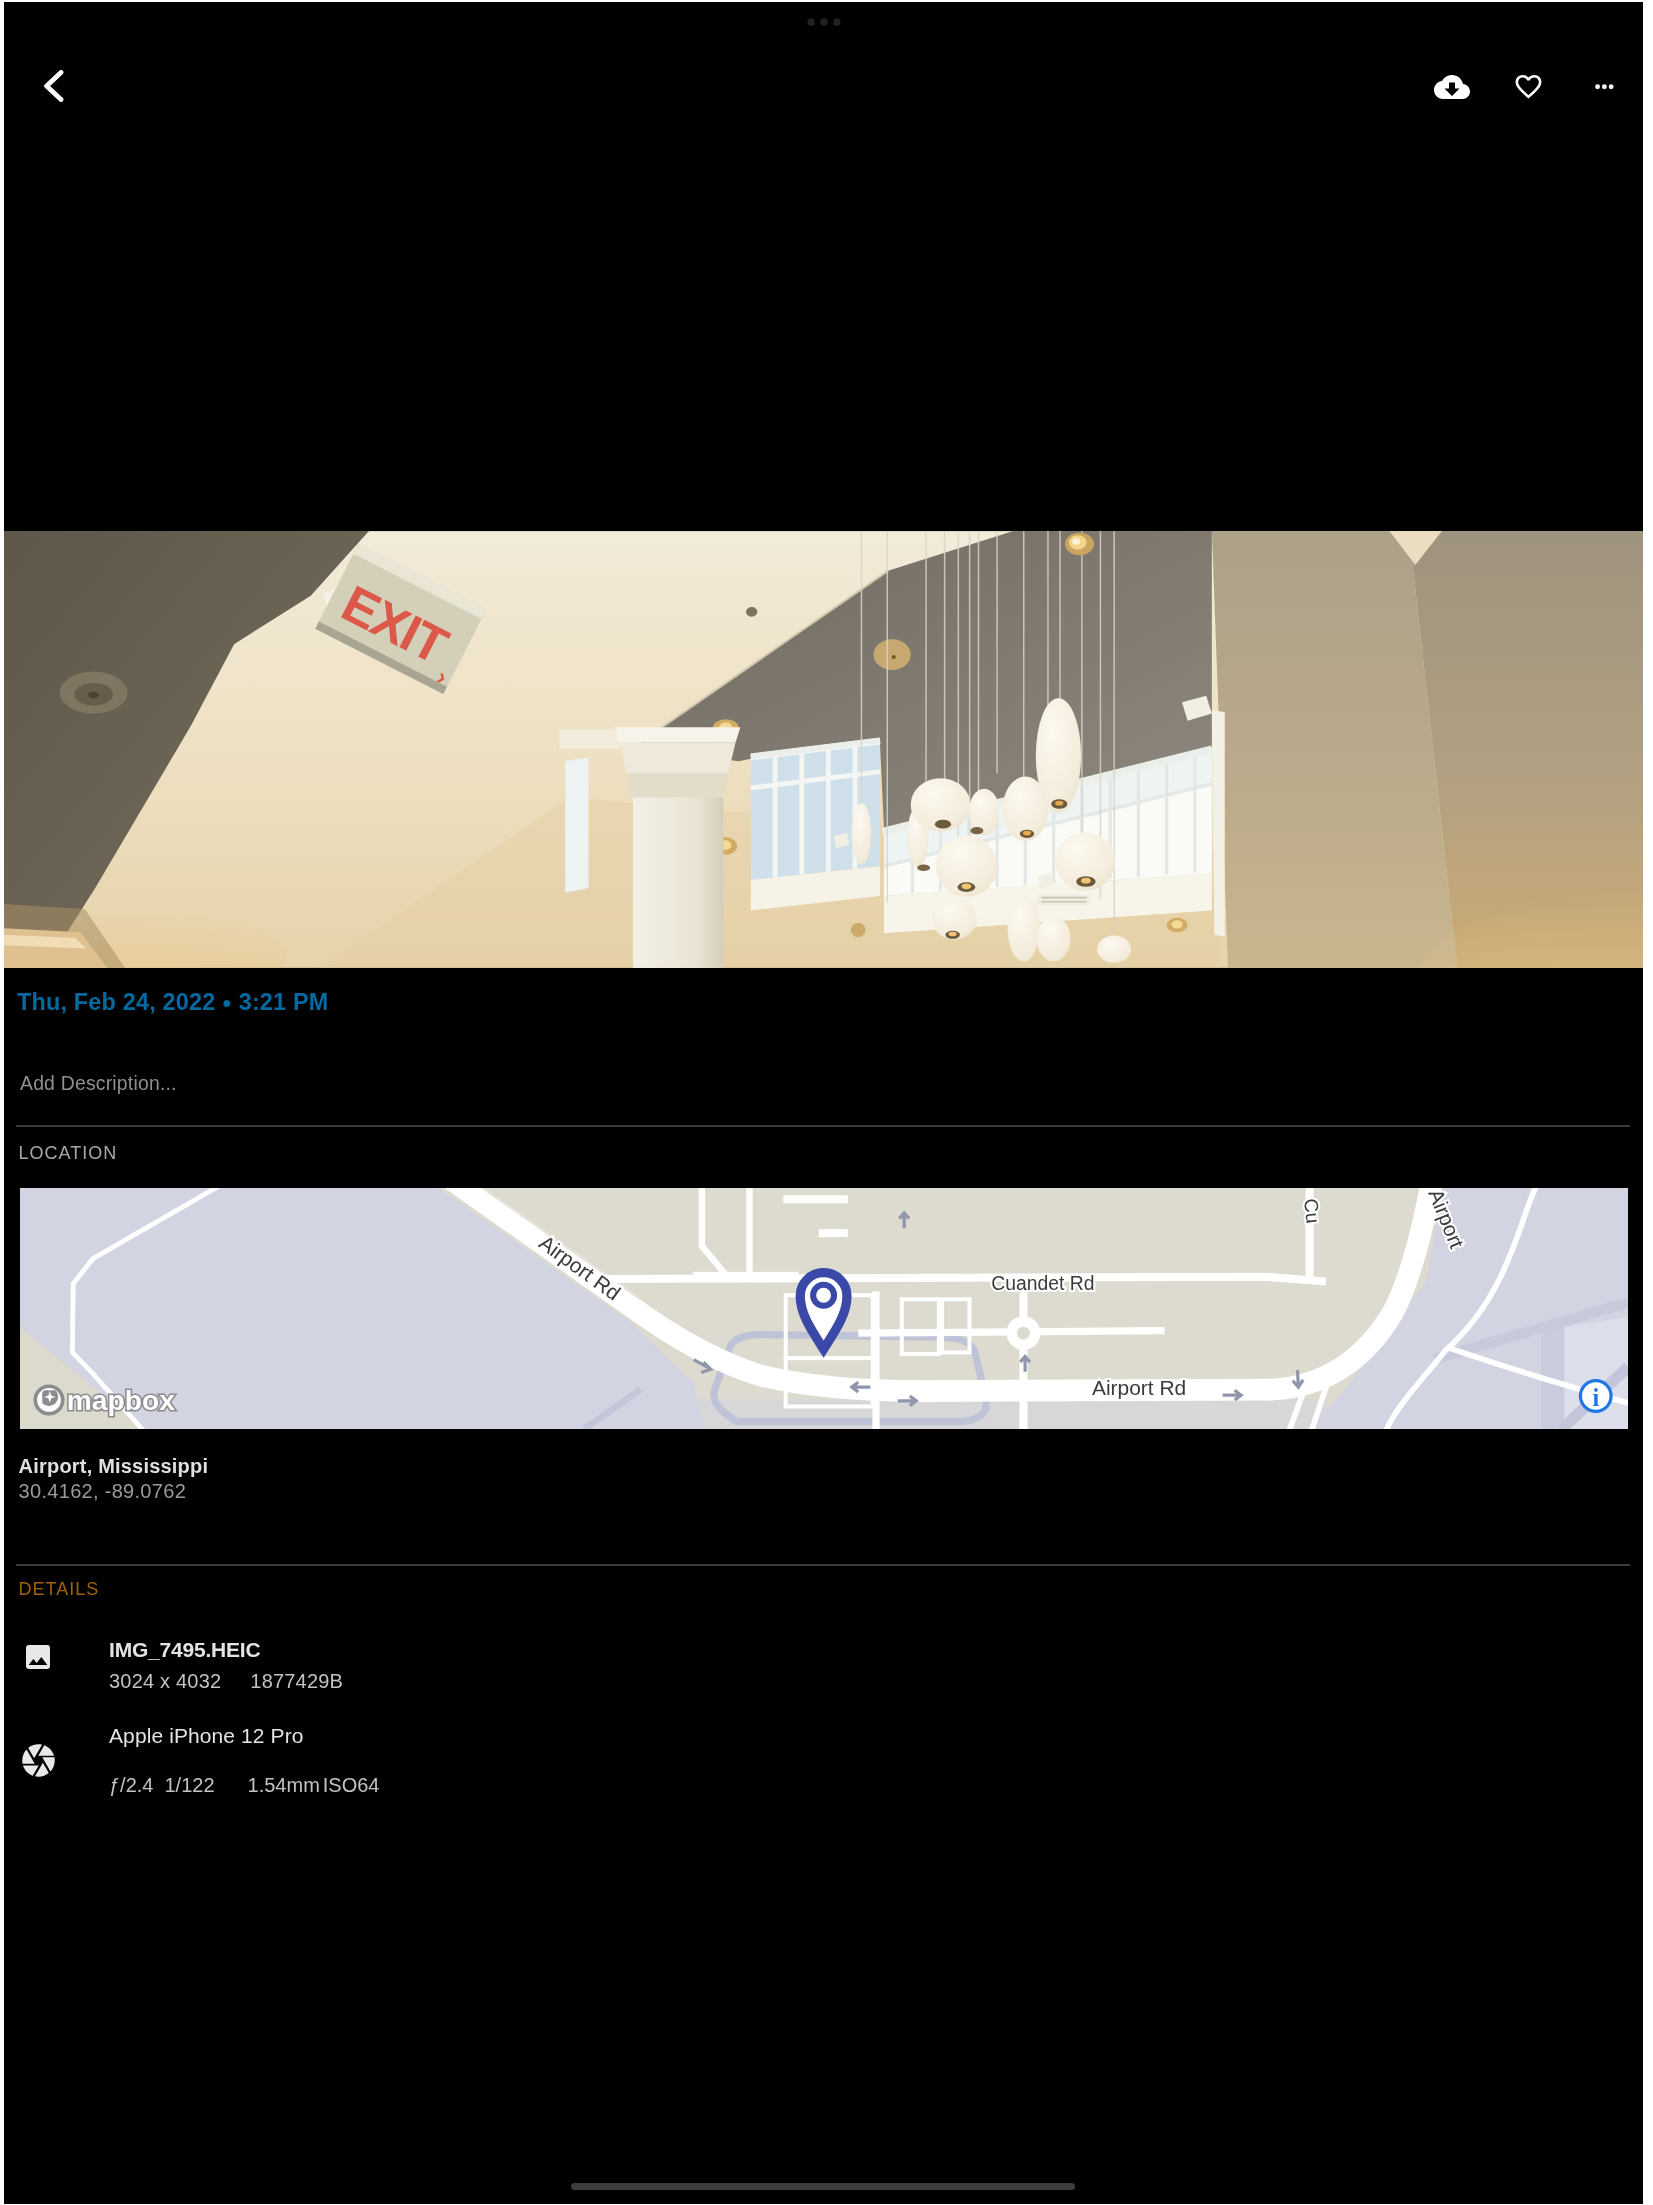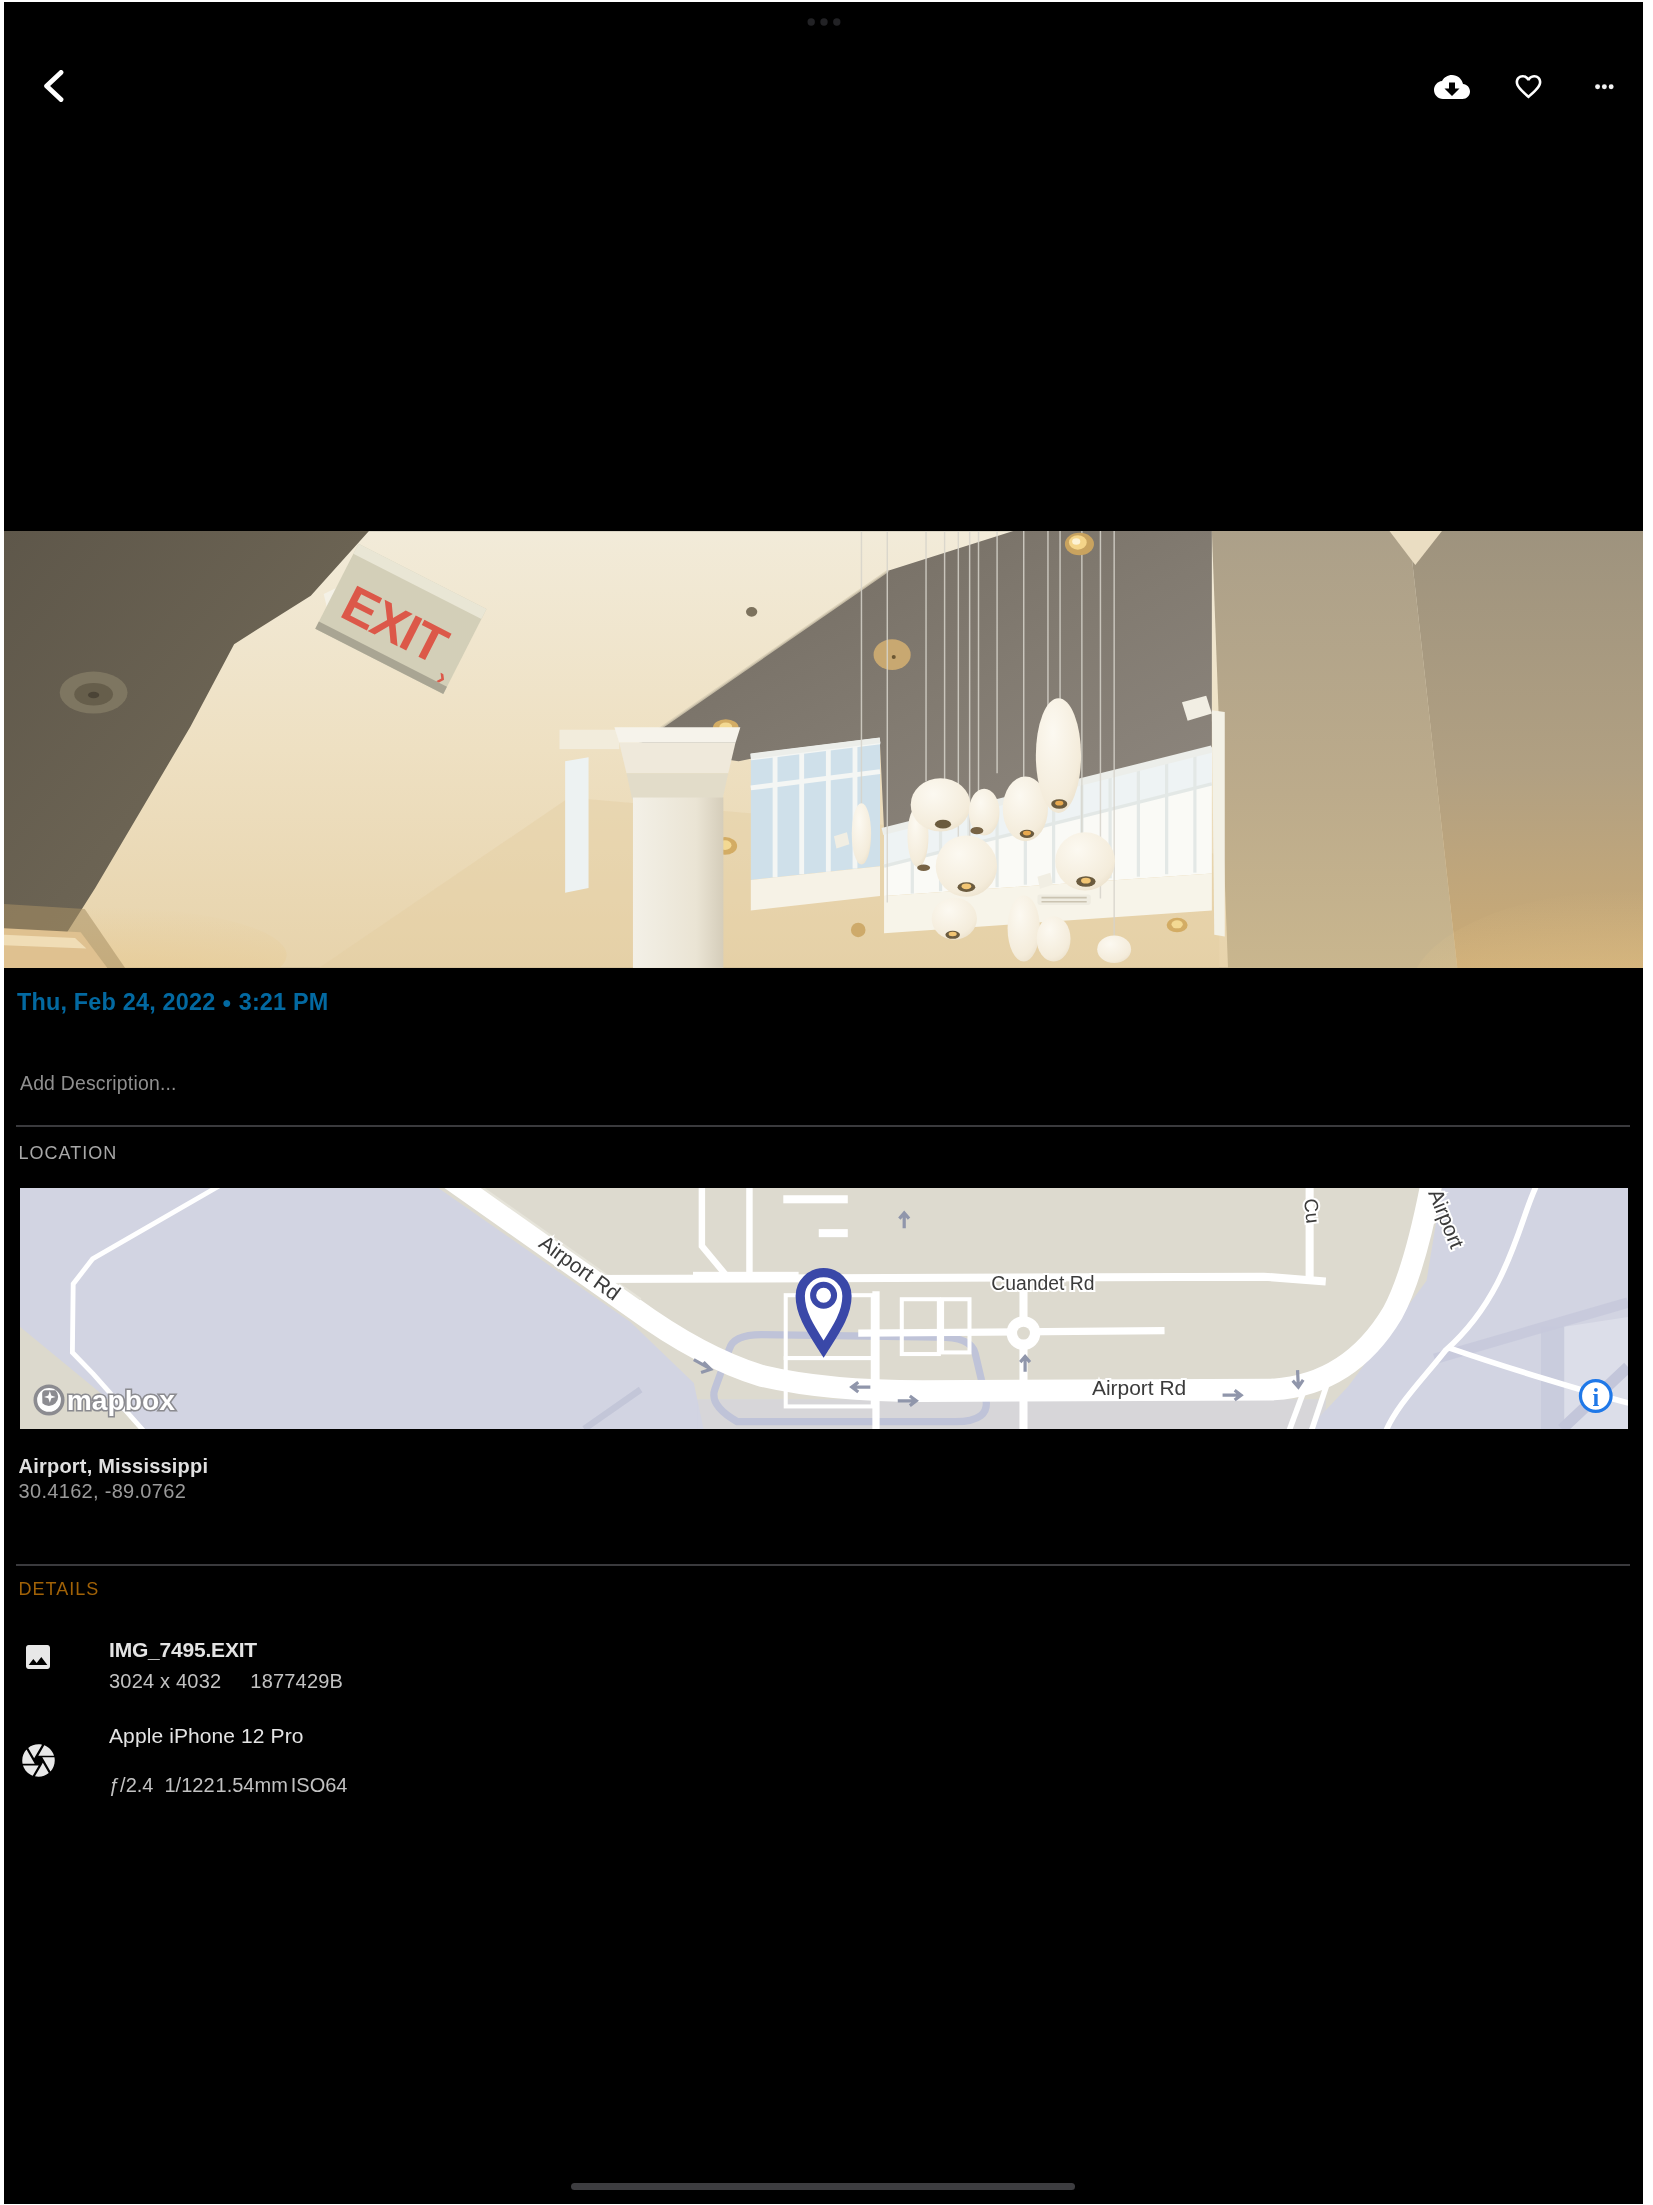--- a/index.html
+++ b/index.html
@@ -359,31 +359,31 @@
 <div class="abs" style="left:18.6px;top:1480px;font-size:20px;color:#9a9a9a;letter-spacing:0.3px;">30.4162, -89.0762</div>
 
 <div class="abs" style="left:16px;top:1564px;width:1614px;height:1.6px;background:#3a3a3d;"></div>
 
 <div class="abs" style="left:18.6px;top:1579px;font-size:18px;color:#a16207;letter-spacing:1px;">DETAILS</div>
 
 <svg class="abs" style="left:22px;top:1641px" width="32" height="32" viewBox="0 0 24 24">
 <path fill="#e8e8e8" d="M21 19V5c0-1.1-.9-2-2-2H5c-1.1 0-2 .9-2 2v14c0 1.1.9 2 2 2h14c1.1 0 2-.9 2-2zM8.5 13.5l2.5 3.01L14.5 12l4.5 6H5l3.5-4.5z"></path>
 </svg>
 
-<div class="abs" style="left:109px;top:1638px;font-size:21px;font-weight:bold;color:#e4e4e4;letter-spacing:-0.2px;">IMG_7495.EXIT</div>
+<div class="abs" style="left:109px;top:1638px;font-size:21px;font-weight:bold;color:#e4e4e4;letter-spacing:-0.2px;">IMG_7495.HEIC</div>
 
 <div class="abs" style="left:109px;top:1670px;font-size:20px;color:#c2c2c2;letter-spacing:0.2px;">3024 x 4032<span style="margin-left:29px;">1877429B</span></div>
 
 <svg class="abs" style="left:18.6px;top:1741px" width="39" height="39" viewBox="0 0 24 24">
 <path fill="#e8e8e8" d="M9.4 10.5l4.77-8.26C13.47 2.09 12.75 2 12 2c-2.4 0-4.6.85-6.32 2.25l3.66 6.35.06-.1zM21.54 9c-.92-2.92-3.15-5.26-6-6.34L11.88 9h9.66zm.26 1h-7.49l.29.5 4.76 8.25C21 16.97 22 14.61 22 12c0-.69-.07-1.35-.2-2zM8.54 12l-3.9-6.75C3.01 7.03 2 9.39 2 12c0 .69.07 1.35.2 2h7.49l-1.15-2zm-6.08 3c.92 2.92 3.15 5.26 6 6.34L12.12 15H2.46zm11.27 0l-3.9 6.76c.7.15 1.42.24 2.17.24 2.4 0 4.6-.85 6.32-2.25l-3.66-6.35-.93 1.6z"></path>
 </svg>
 
 <div class="abs" style="left:109px;top:1724px;font-size:21px;font-weight:normal;color:#e4e4e4;letter-spacing:0.1px;">Apple iPhone 12 Pro</div>
 
-<div class="abs" style="left:109px;top:1774px;font-size:20px;color:#c2c2c2;">ƒ/2.4<span style="margin-left:11px;">1/122</span><span style="margin-left:1px;">1.54mm</span><span style="margin-left:3px;">ISO64</span></div>
+<div class="abs" style="left:109px;top:1774px;font-size:20px;color:#c2c2c2;">ƒ/2.4<span style="margin-left:11px;">1/122</span><span style="margin-left:33px;">1.54mm</span><span style="margin-left:3px;">ISO64</span></div>
 
 <div class="abs" style="left:571px;top:2183px;width:504px;height:7.3px;border-radius:4px;background:#3d3d40;"></div>
 
 <div class="abs" style="left:0;top:0;width:4px;height:2205px;background:#fff;"></div>
 
 <div class="abs" style="left:0;top:0;width:1653px;height:1.6px;background:#fff;"></div>
 
 <div class="abs" style="left:1643px;top:0;width:10.5px;height:2205px;background:#fff;"></div>
 
 <div class="abs" style="left:0;top:2204px;width:1653px;height:1.6px;background:#fff;"></div>

